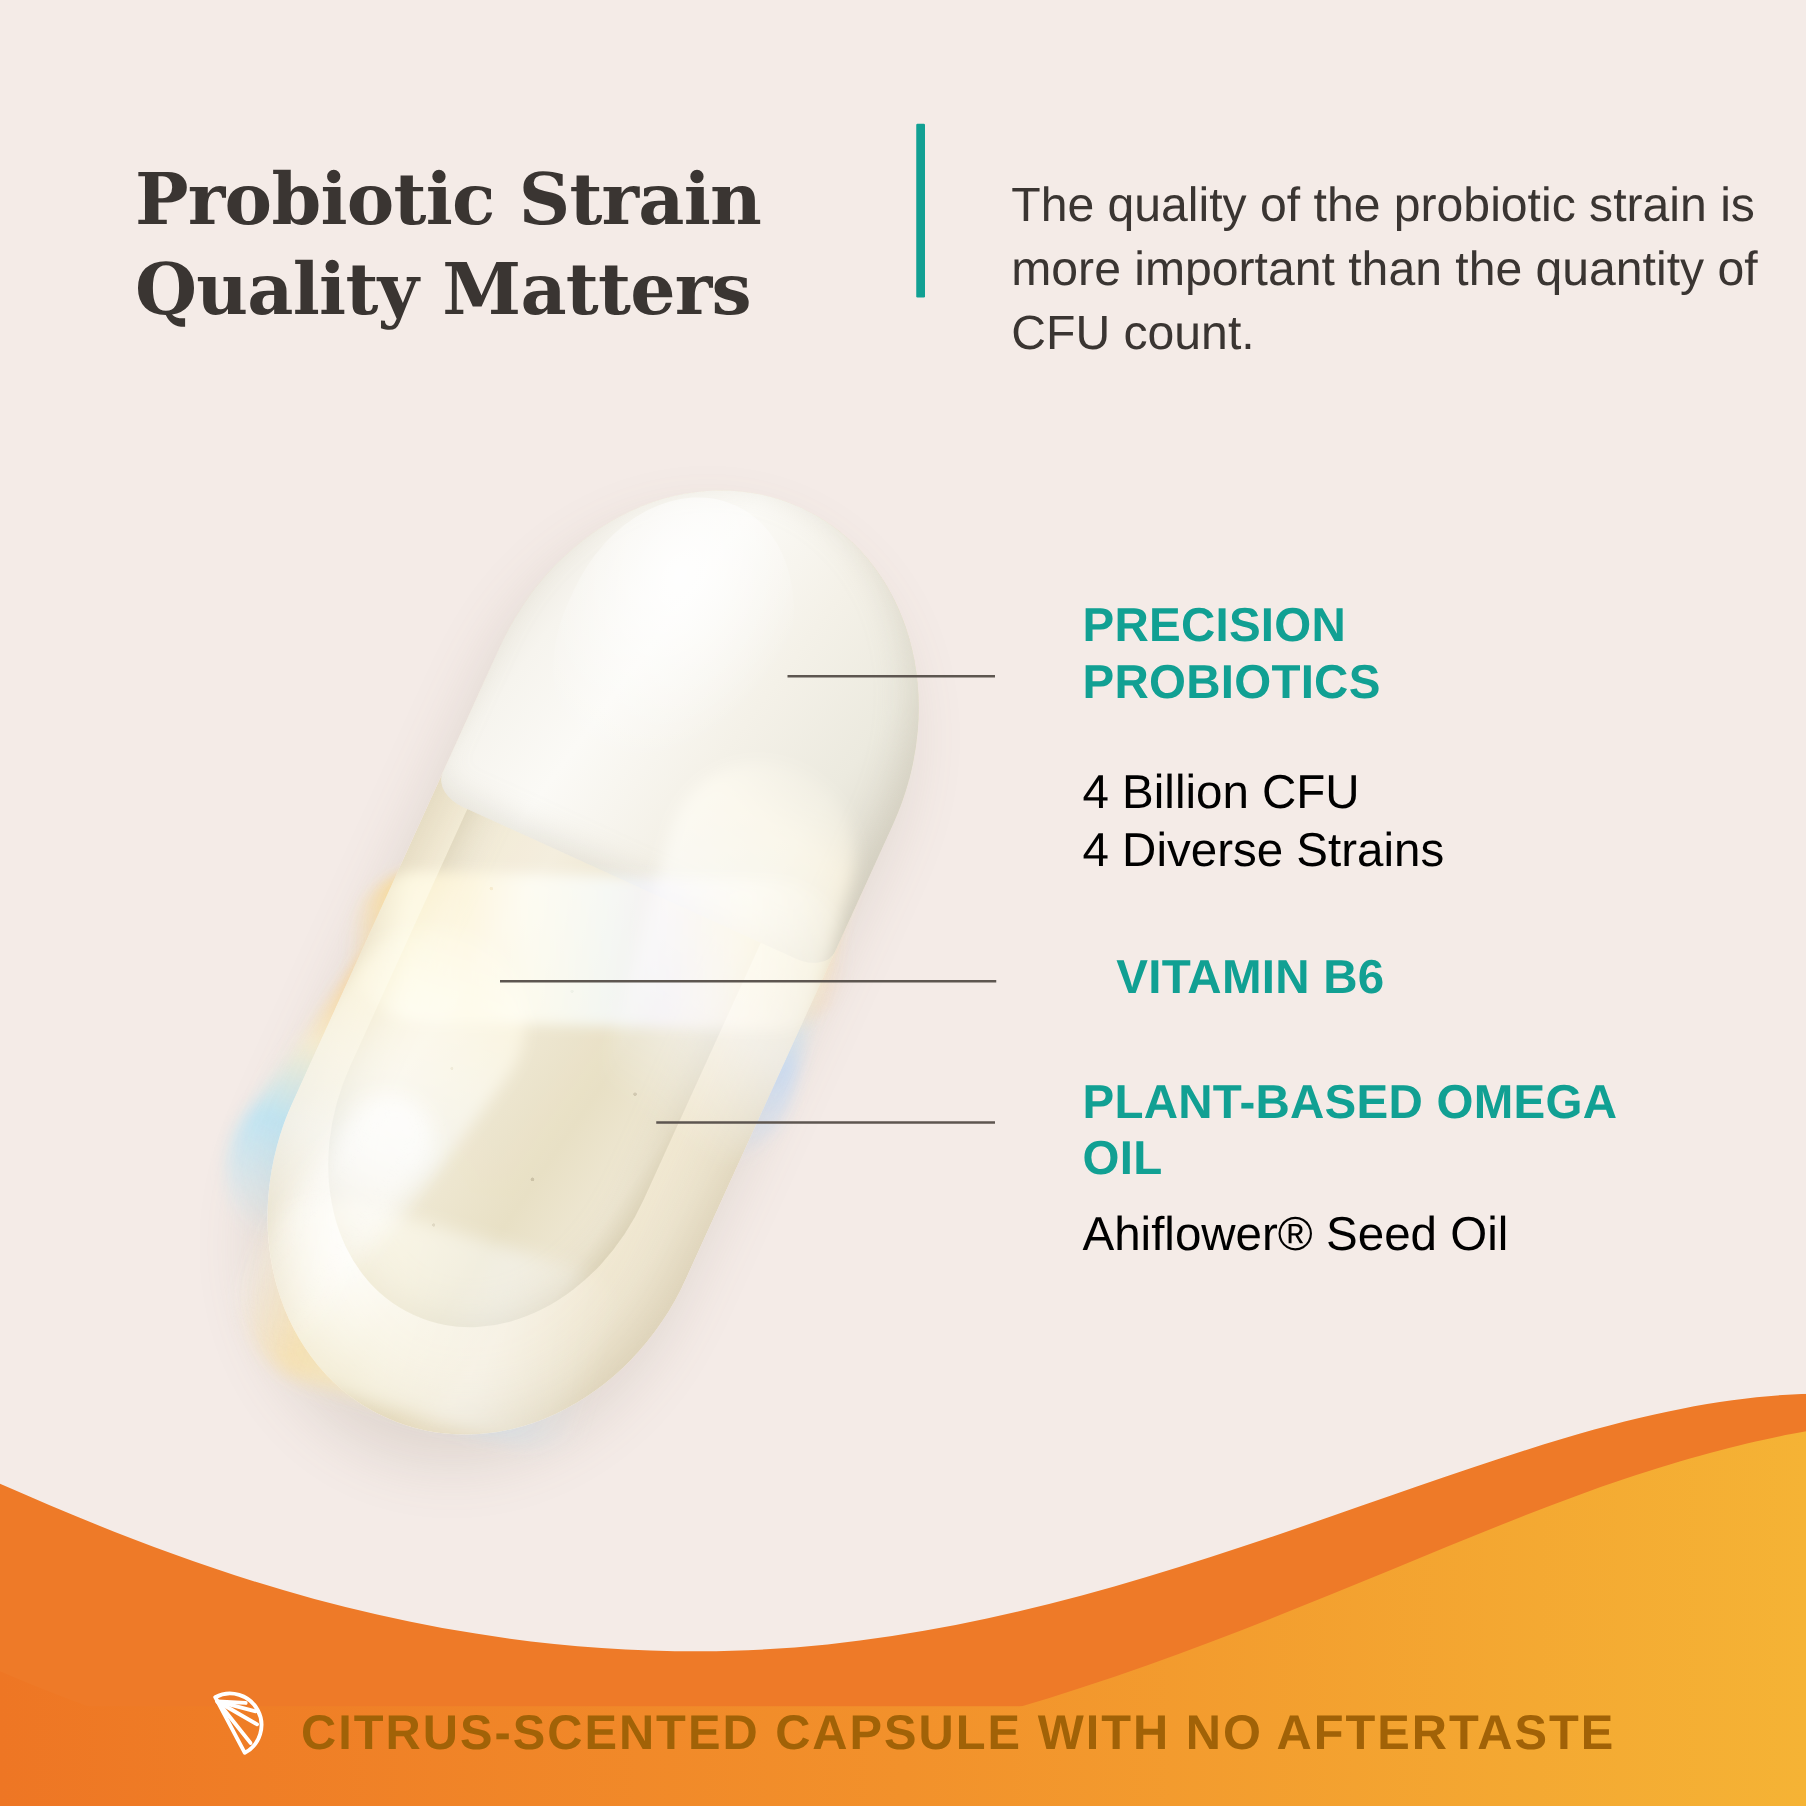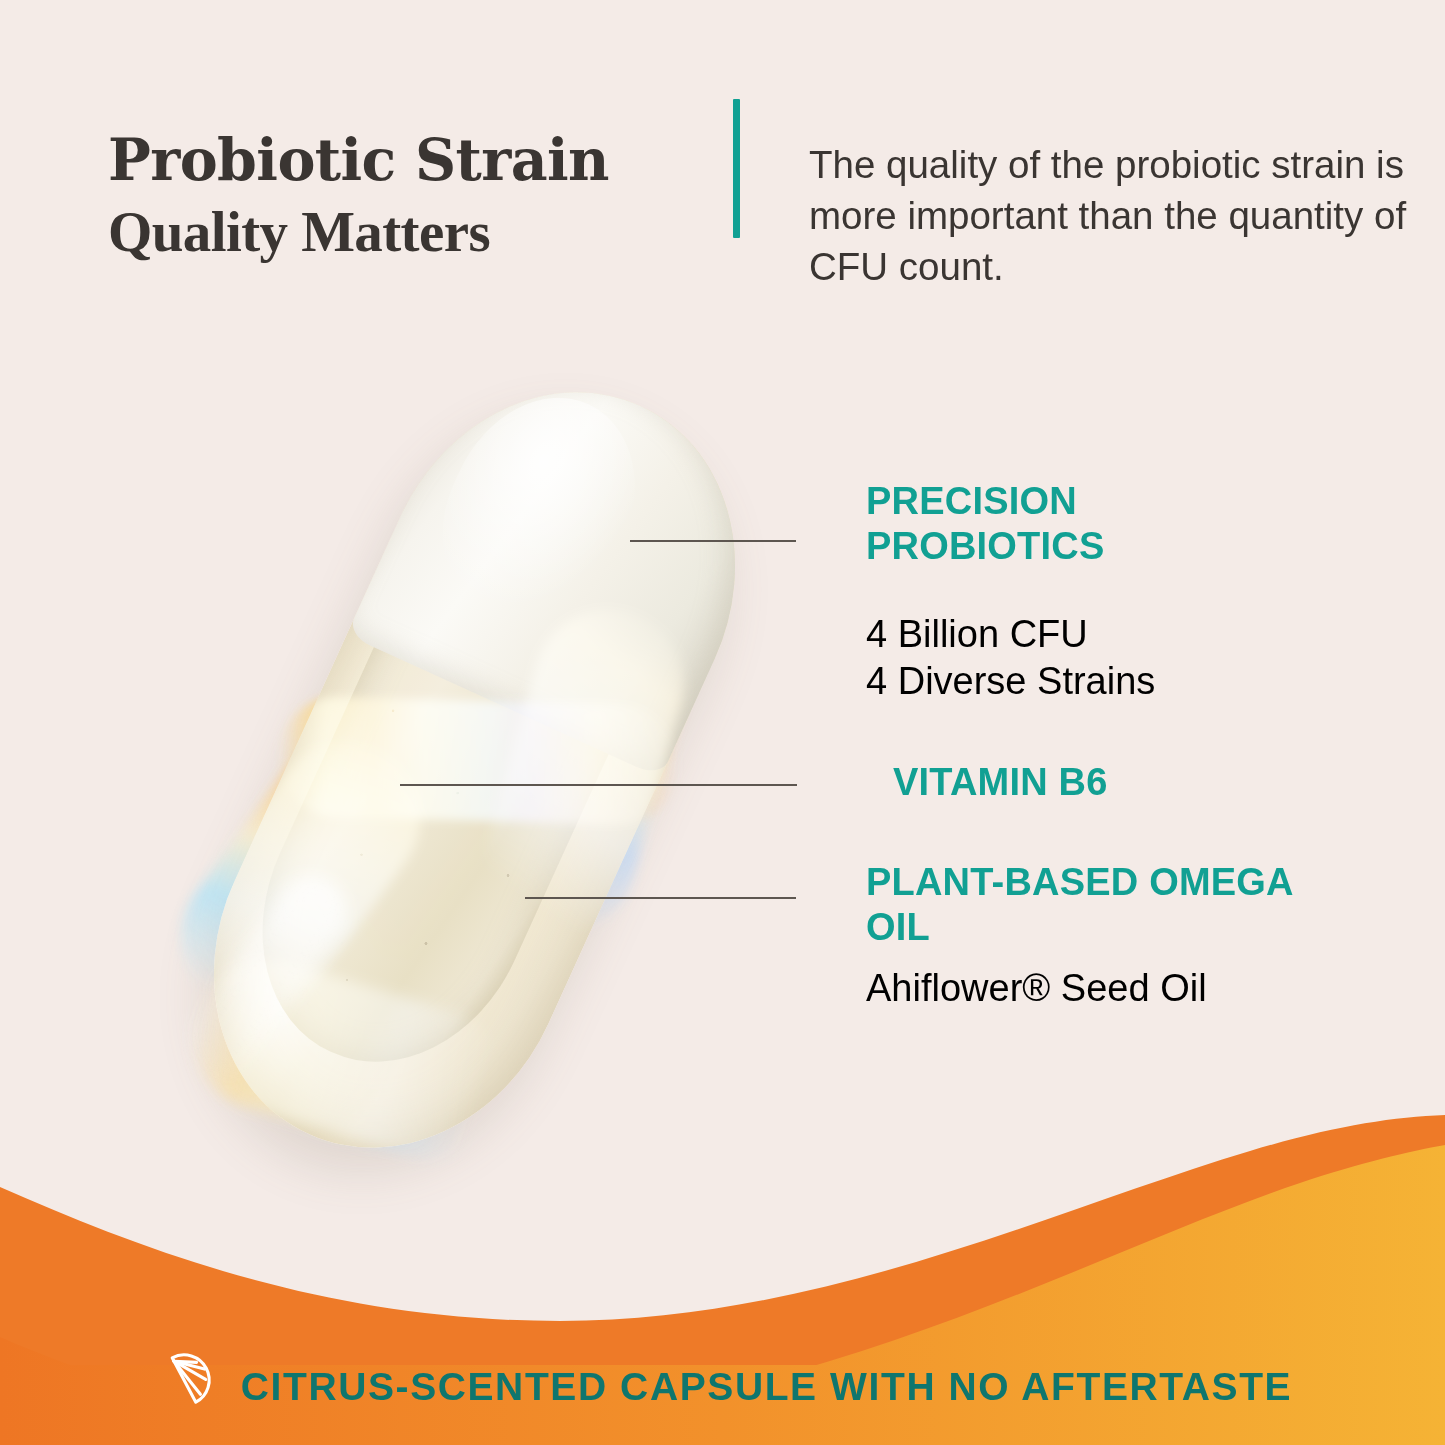--- a/index.html
+++ b/index.html
@@ -30,21 +30,21 @@
     left: 108px;
     top: 86px;
     width: 600px;
     font-family: "DejaVu Serif", "Liberation Serif", serif;
     font-weight: 700;
     font-size: 57px;
     line-height: 1.26;
     letter-spacing: -0.6px;
     color: #3A3532;
   }
-  #headline .l2 { display: block; font-family: Liberation Serif, serif; }
+  #headline .l2 { display: block; }
   #divider {
     position: absolute;
     left: 733px;
     top: 99px;
     width: 7px;
     height: 139px;
     background: #11A093;
     border-radius: 1px;
   }
   #subhead {
@@ -292,21 +292,21 @@
     bottom: 0;
     width: 1445px;
     height: 130px;
     display: flex;
     align-items: center;
     justify-content: center;
     gap: 26px;
   }
   #citrus-icon { width: 62px; height: 62px; flex: 0 0 auto; }
   #banner-text {
-    color: #0f766e;
+    color: #a16207;
     font-weight: 700;
     font-size: 39px;
     letter-spacing: 1.6px;
     white-space: nowrap;
     margin-top: 13px;
   }
 </style>
 </head>
 <body>
 

